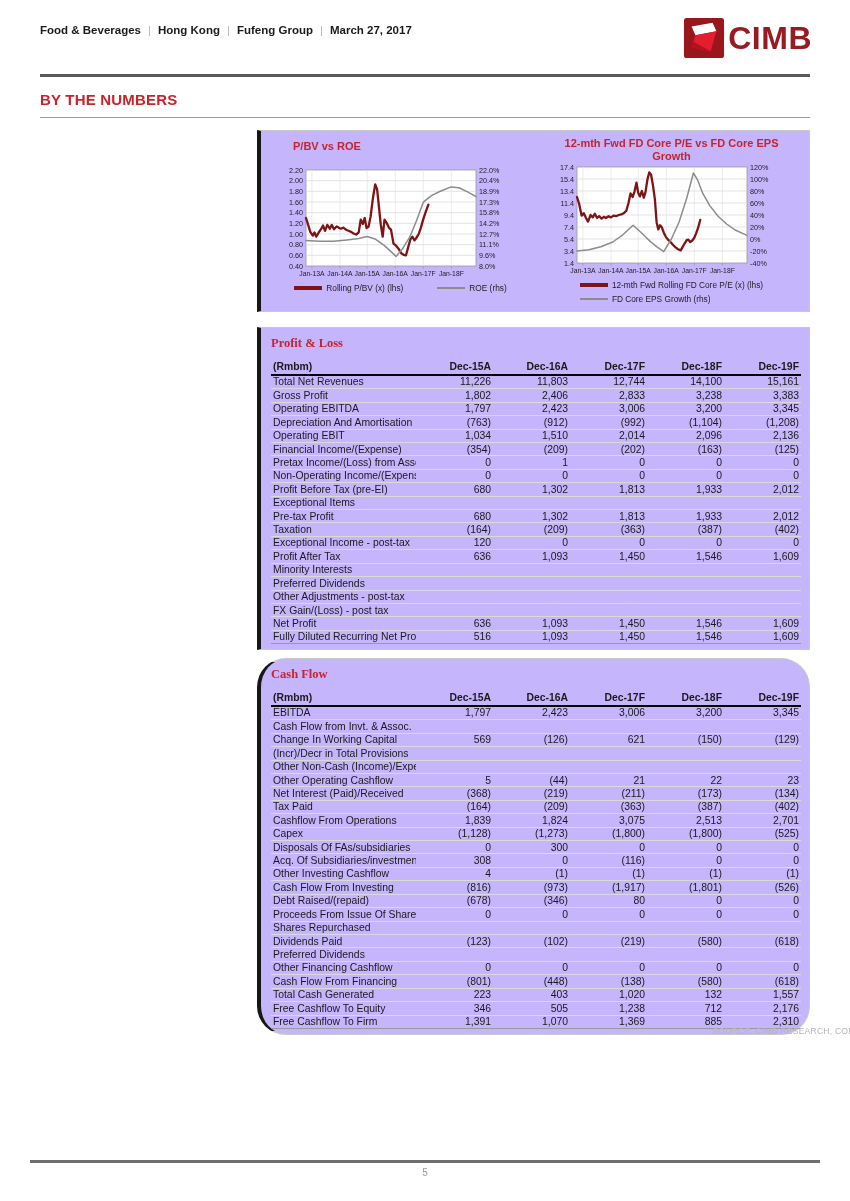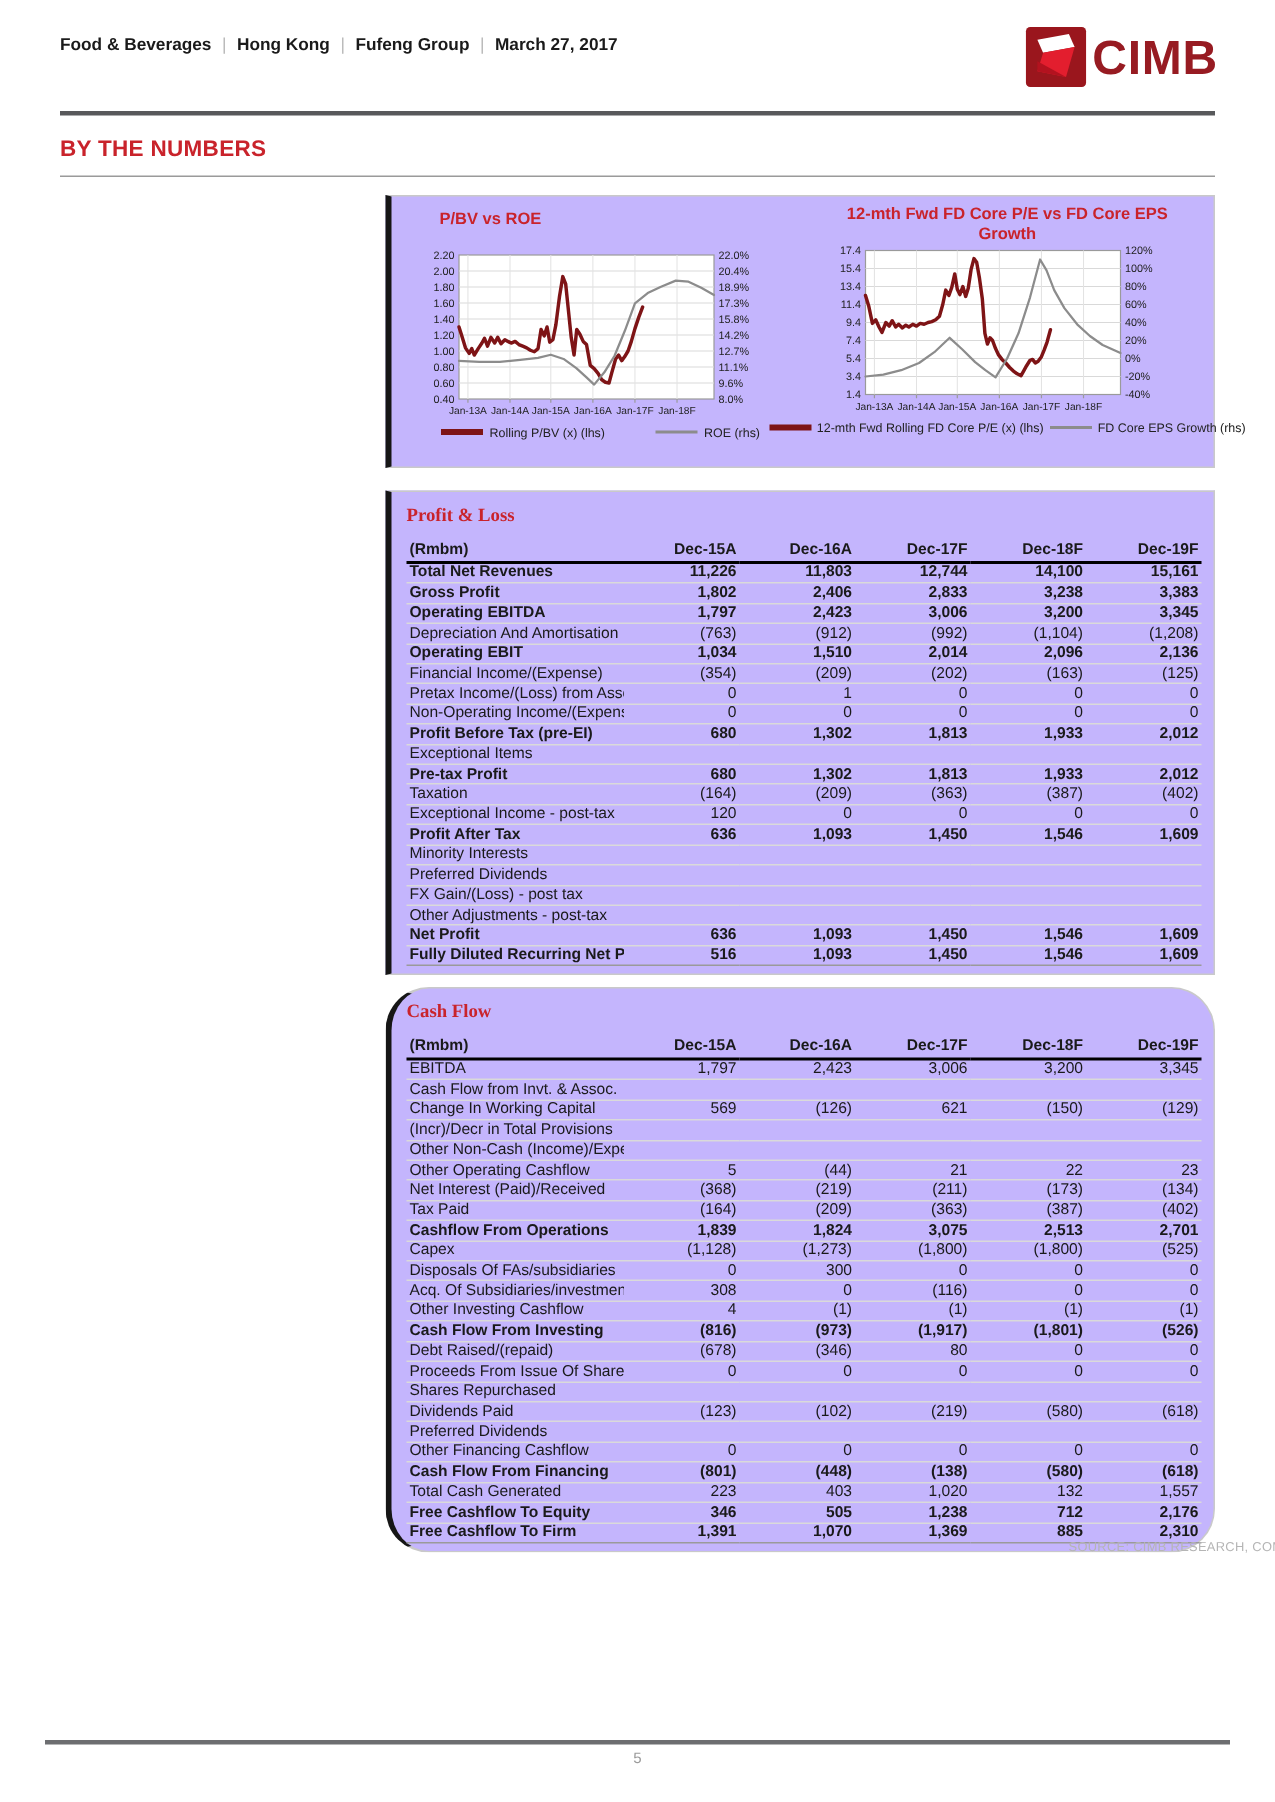--- a/index.html
+++ b/index.html
@@ -26,33 +26,33 @@
   .panel-cf{top:658px;padding:7px 8px 5px 10px;border-radius:29px;}
 
   
   .chart{flex:1;display:flex;flex-direction:column;align-items:center;min-width:0;}
   .chart-title{color:#c9232b;font-weight:bold;font-size:11px;line-height:1.18;height:27px;}
   .chart-title.t-left{align-self:flex-start;padding-left:28px;padding-top:3px;}
   .chart-title.t-center{text-align:center;max-width:232px;margin:0 auto;}
   svg.plot{width:258px;height:114px;display:block;}
   .legend{display:flex;margin-top:2px;}
   .legend.row{flex-direction:row;gap:34px;justify-content:center;}
-  .legend.col{flex-direction:row;gap:4px;align-items:flex-start;}
+  .legend.col{flex-direction:column;gap:4px;align-items:flex-start;}
   .legend-item{display:flex;align-items:center;gap:4px;font-size:8.3px;color:#222;white-space:nowrap;}
   .swatch{display:inline-block;width:28px;}
 
   
   .table-title{color:#c9232b;font-weight:bold;font-size:12.5px;margin:1px 0 9px 0;font-family:Liberation Serif, serif;}
   table.fin{width:100%;border-collapse:collapse;font-size:10.4px;table-layout:fixed;}
   table.fin th,table.fin td{padding:0.6px 2px;line-height:1.08;vertical-align:bottom;overflow:hidden;white-space:nowrap;}
   table.fin thead th{font-weight:bold;border-bottom:2px solid #000;padding-bottom:2px;}
   table.fin .lbl{text-align:left;}
   table.fin .num{text-align:right;width:73px;}
   table.fin tbody td{border-bottom:1px solid #dadada;}
-  table.fin tr.bold{font-weight:bold;}
+  table.fin tr.bold{font-weight:normal;}
   table.fin tbody tr:last-child td{border-bottom:1.5px solid #9a9a9a;}
 
   .source-note{position:absolute;left:257px;top:1026px;width:647px;text-align:right;
     font-size:8.6px;color:#b5b5b5;letter-spacing:0.2px;}
 
   
   .footer-rule{position:absolute;left:30px;top:1160px;width:790px;height:2.5px;background:#6d6e71;}
   .page-number{position:absolute;left:0;top:1167px;width:850px;text-align:center;font-size:10px;color:#9b9b9b;}
 </style>
 </head>
@@ -338,29 +338,29 @@
         </tr>
         <tr>
           <td class="lbl">Preferred Dividends</td>
           <td class="num"></td>
           <td class="num"></td>
           <td class="num"></td>
           <td class="num"></td>
           <td class="num"></td>
         </tr>
         <tr>
+          <td class="lbl">Other Adjustments - post-tax</td>
+          <td class="num"></td>
+          <td class="num"></td>
+          <td class="num"></td>
+          <td class="num"></td>
+          <td class="num"></td>
+        </tr>
+        <tr>
           <td class="lbl">FX Gain/(Loss) - post tax</td>
-          <td class="num"></td>
-          <td class="num"></td>
-          <td class="num"></td>
-          <td class="num"></td>
-          <td class="num"></td>
-        </tr>
-        <tr>
-          <td class="lbl">Other Adjustments - post-tax</td>
           <td class="num"></td>
           <td class="num"></td>
           <td class="num"></td>
           <td class="num"></td>
           <td class="num"></td>
         </tr>
         <tr class="bold">
           <td class="lbl">Net Profit</td>
           <td class="num">636</td>
           <td class="num">1,093</td>

